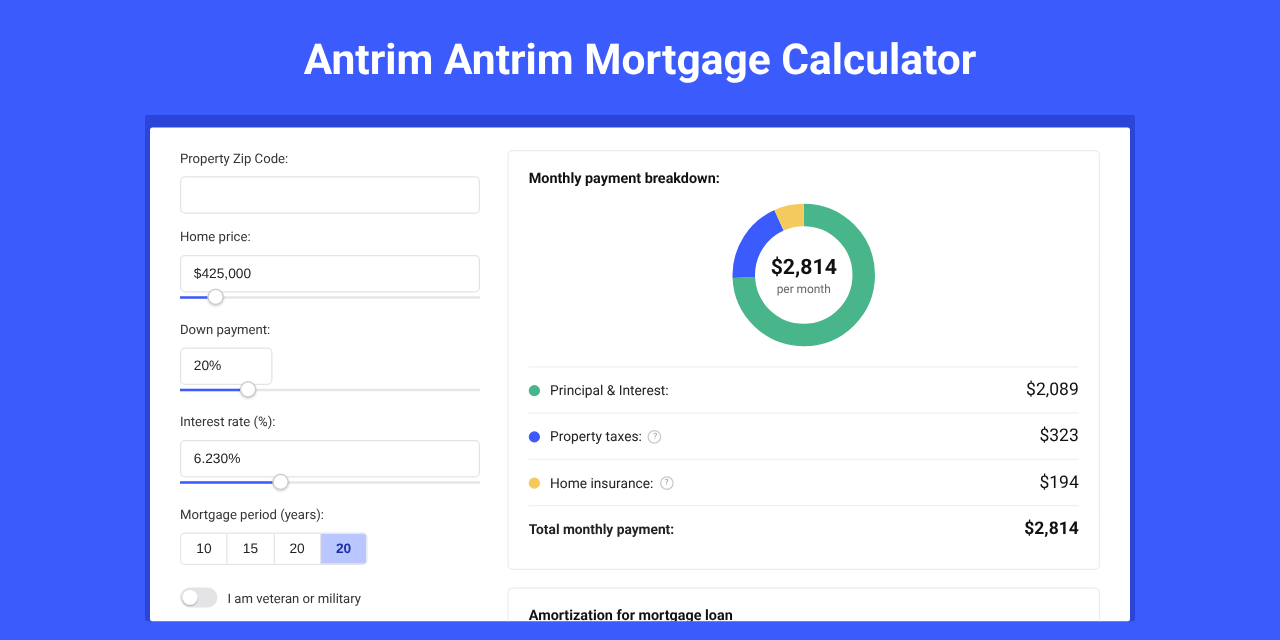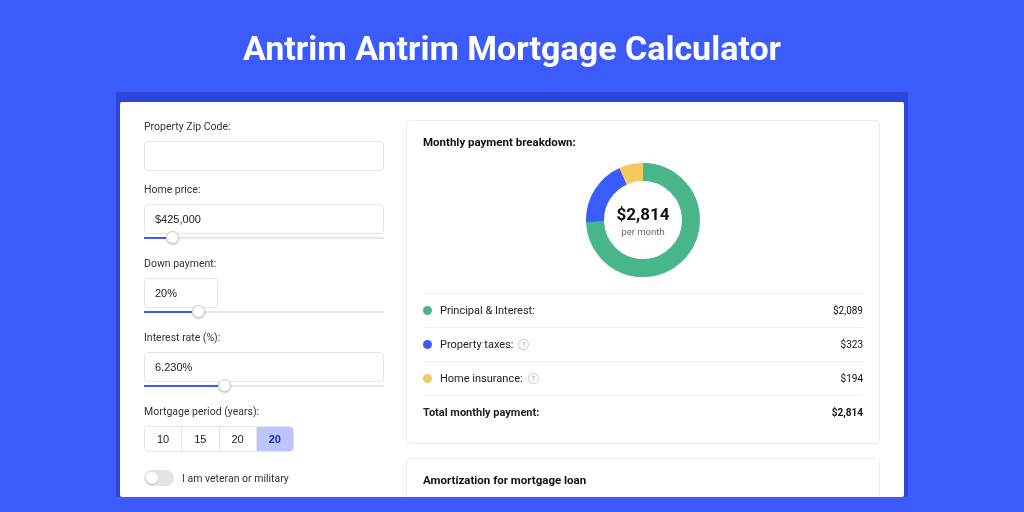--- a/index.html
+++ b/index.html
@@ -70,21 +70,21 @@
   .donut { position:relative; width:122px; height:122px;}
   .donut svg { transform: rotate(-90deg); }
   .donut-center { position:absolute; inset:0; display:flex; flex-direction:column; align-items:center; justify-content:center;}
   .donut-val { font-size:17px; font-weight:700; color:#111;}
   .donut-sub { font-size:9.5px; color:#666; margin-top:2px;}
   .line { display:flex; align-items:center; padding:10px 0; border-top:1px solid #f0f0f2; font-size:11px; color:#222;}
   .line:first-of-type { border-top:none; padding-top:2px;}
   .dot { width:9px; height:9px; border-radius:50%; margin-right:8px; flex:0 0 9px;}
   .dot.g { background:#48b58a;} .dot.b { background:#3b5bfd;} .dot.y { background:#f4c95d;}
   .info { width:11px; height:11px; border:1px solid #c9c9cf; border-radius:50%; margin-left:5px; display:inline-flex; align-items:center; justify-content:center; font-size:7px; color:#9a9aa1;}
-  .amt { margin-left:auto; font-size:10px; color:#111;}
+  .amt { margin-left:auto; font-size:14px; color:#111;}
   .total .sec-title-inline { font-weight:700;}
   .total .amt { font-weight:700;}
 </style>
 </head>
 <body>
 
 <h1 class="title">Antrim Antrim Mortgage Calculator</h1>
 
 <div class="shadow-band">
 <div class="card">

